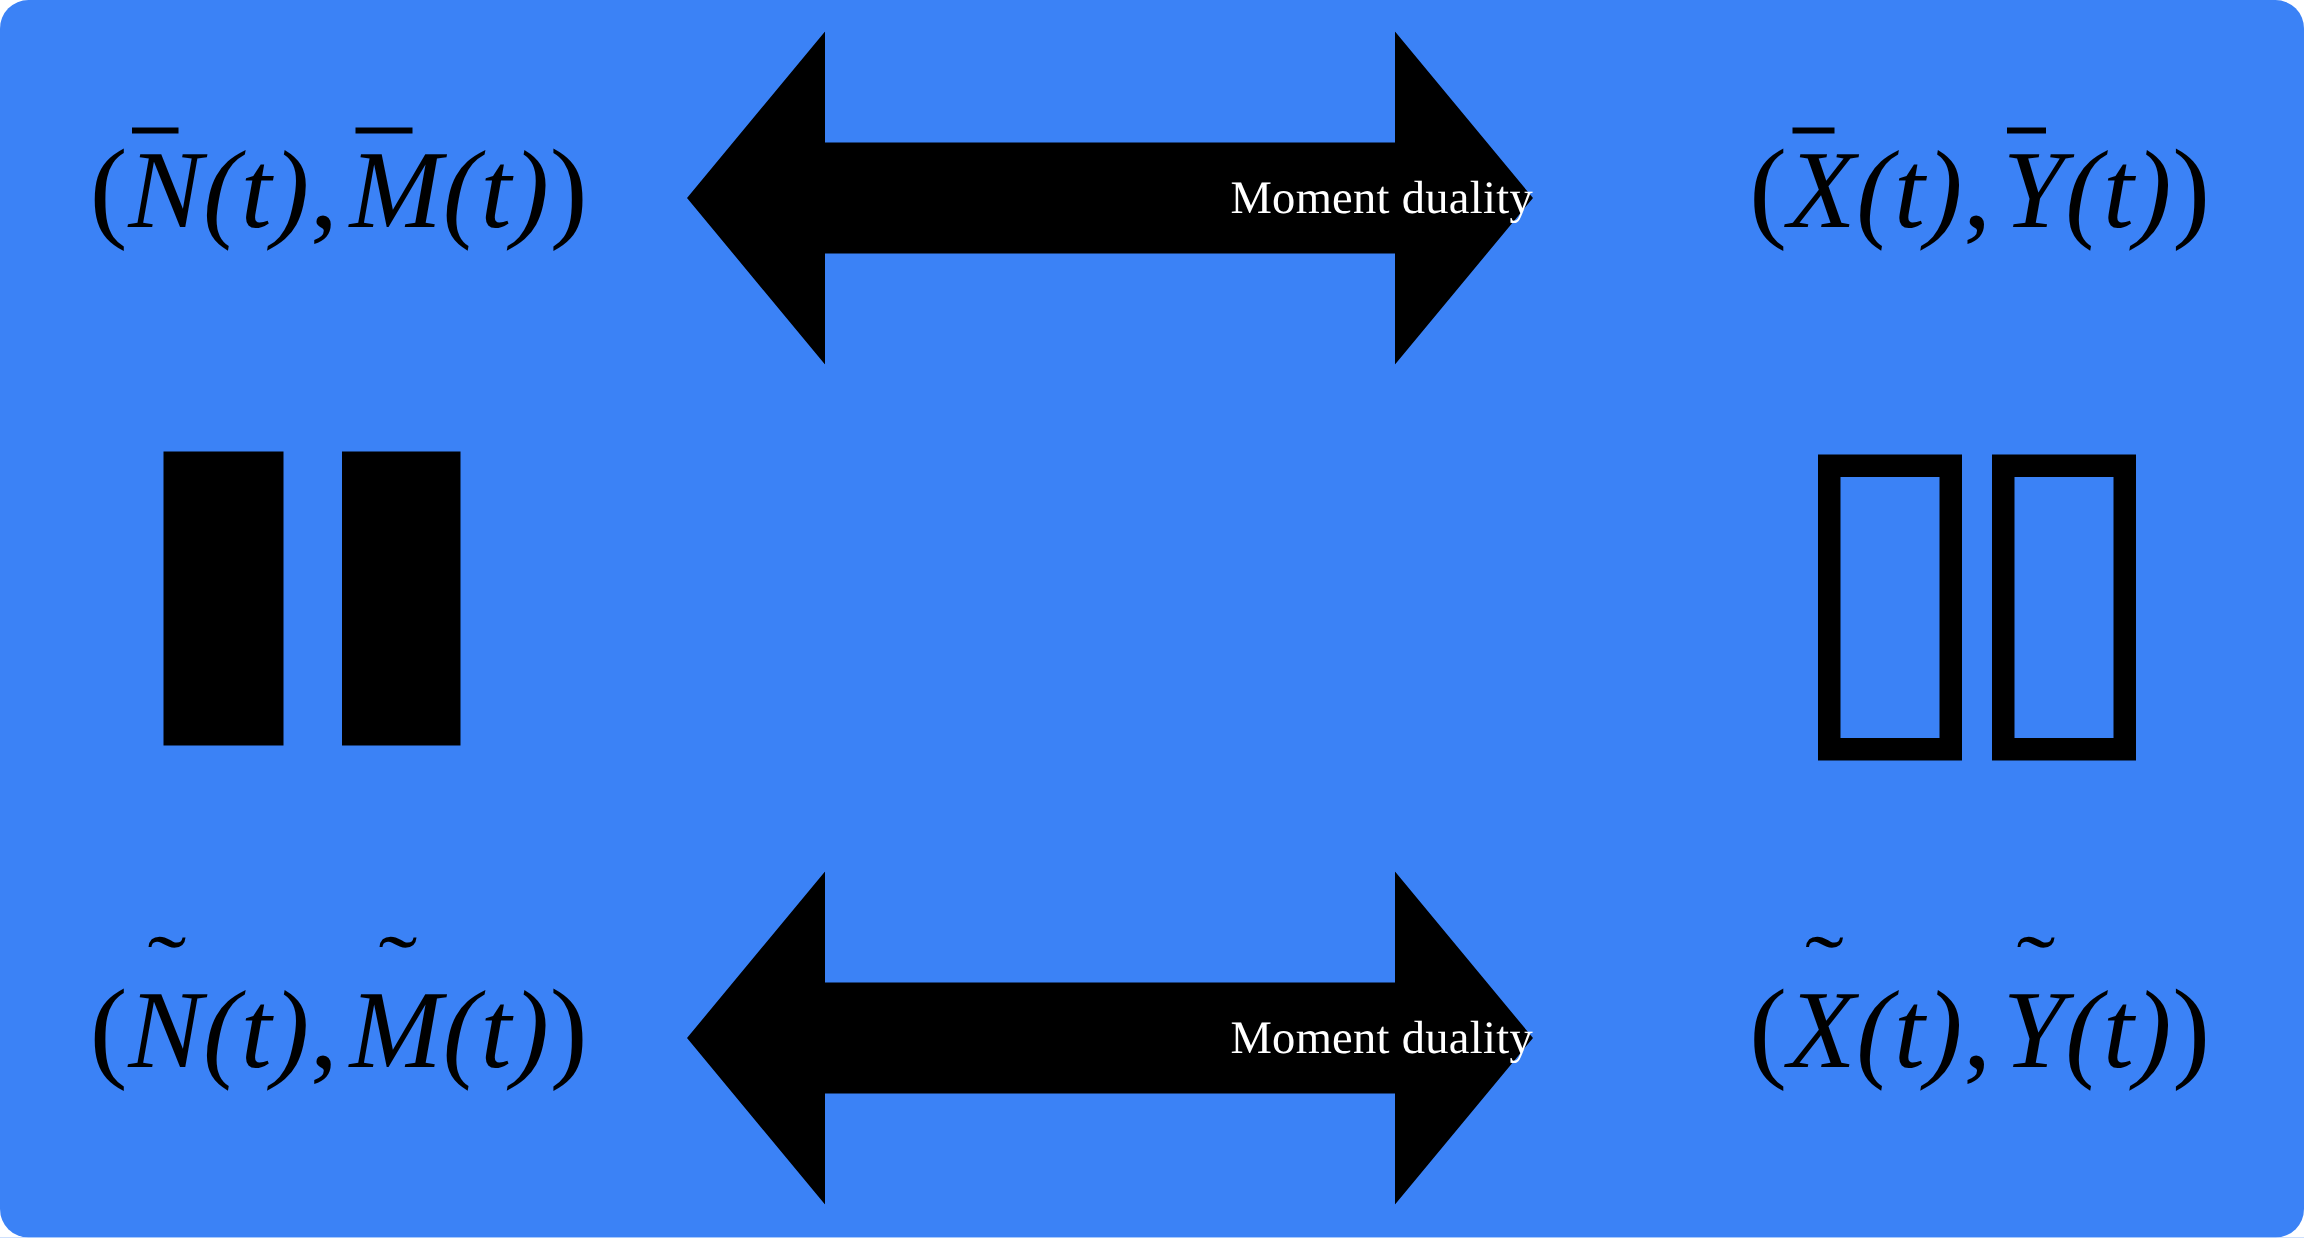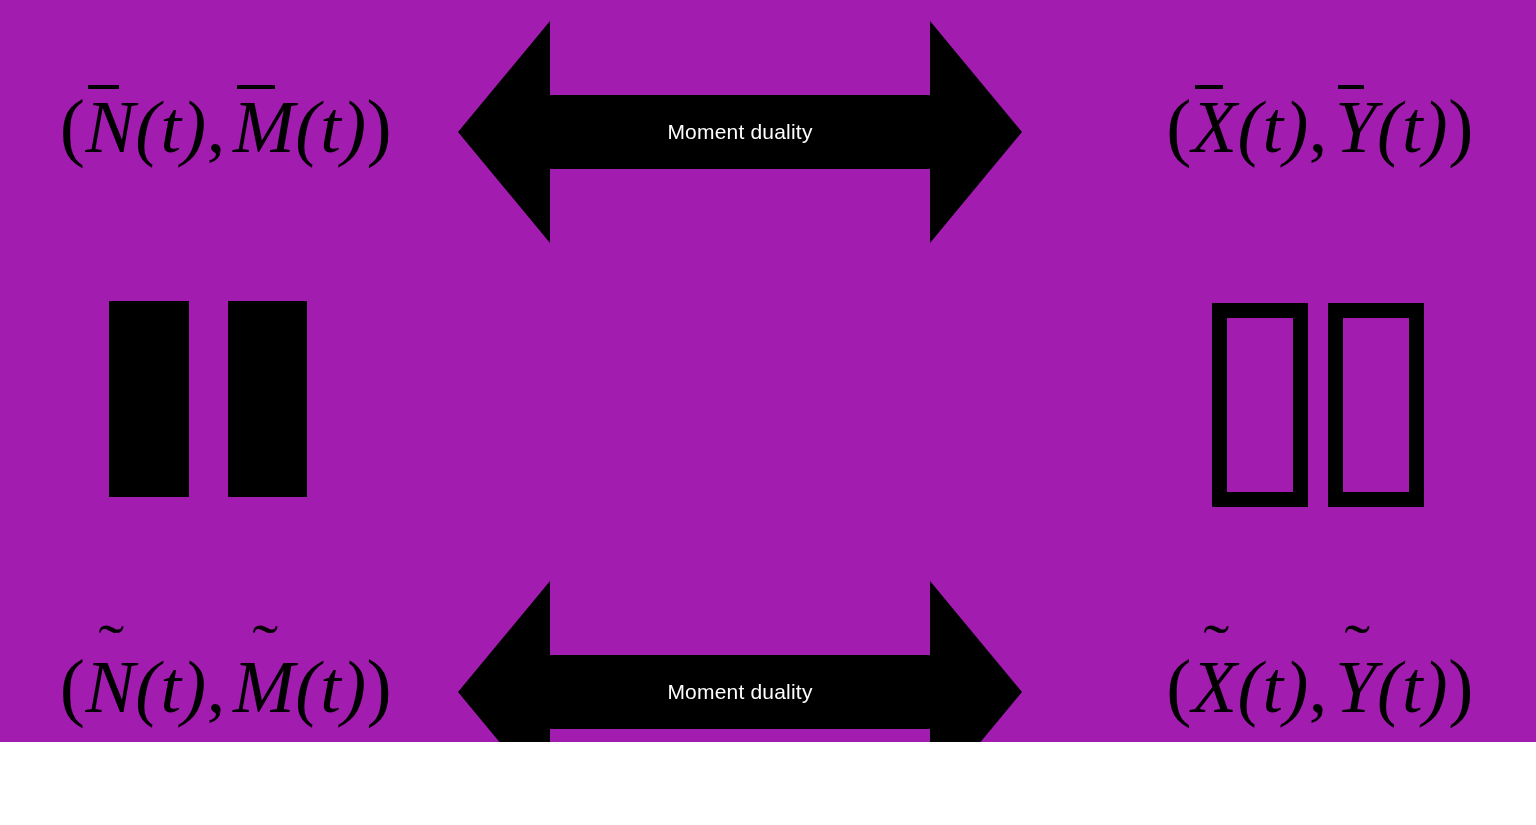--- a/index.html
+++ b/index.html
@@ -6,23 +6,24 @@
     margin: 0;
     padding: 0;
     background: #ffffff;
   }
   body {
     font-family: "Liberation Sans", sans-serif;
   }
   #diagram {
     position: relative;
     width: 1536px;
-    height: 742px;
-    background: #a21caf;
+    height: 825px;
+    background: #3b82f6;
     overflow: hidden;
+    border-radius: 19px;
   }
 
   
   .math-node {
     position: absolute;
     font-family: "Liberation Serif", "DejaVu Serif", serif;
     color: #000000;
     white-space: nowrap;
     line-height: 1;
     display: flex;
@@ -89,24 +90,24 @@
     display: block;
     width: 100%;
     height: 100%;
   }
   .arrow-label {
     position: absolute;
     left: 0;
     right: 0;
     top: 50%;
     transform: translateY(-50%);
-    text-align: center;
+    text-align: right;
     color: #ffffff;
-    font-family: Liberation Sans, sans-serif;
-    font-size: 21px;
+    font-family: Liberation Serif, serif;
+    font-size: 31px;
     letter-spacing: 0.2px;
     pointer-events: none;
   }
 
   
   .bars {
     position: absolute;
     display: flex;
   }
   #bars-left {

